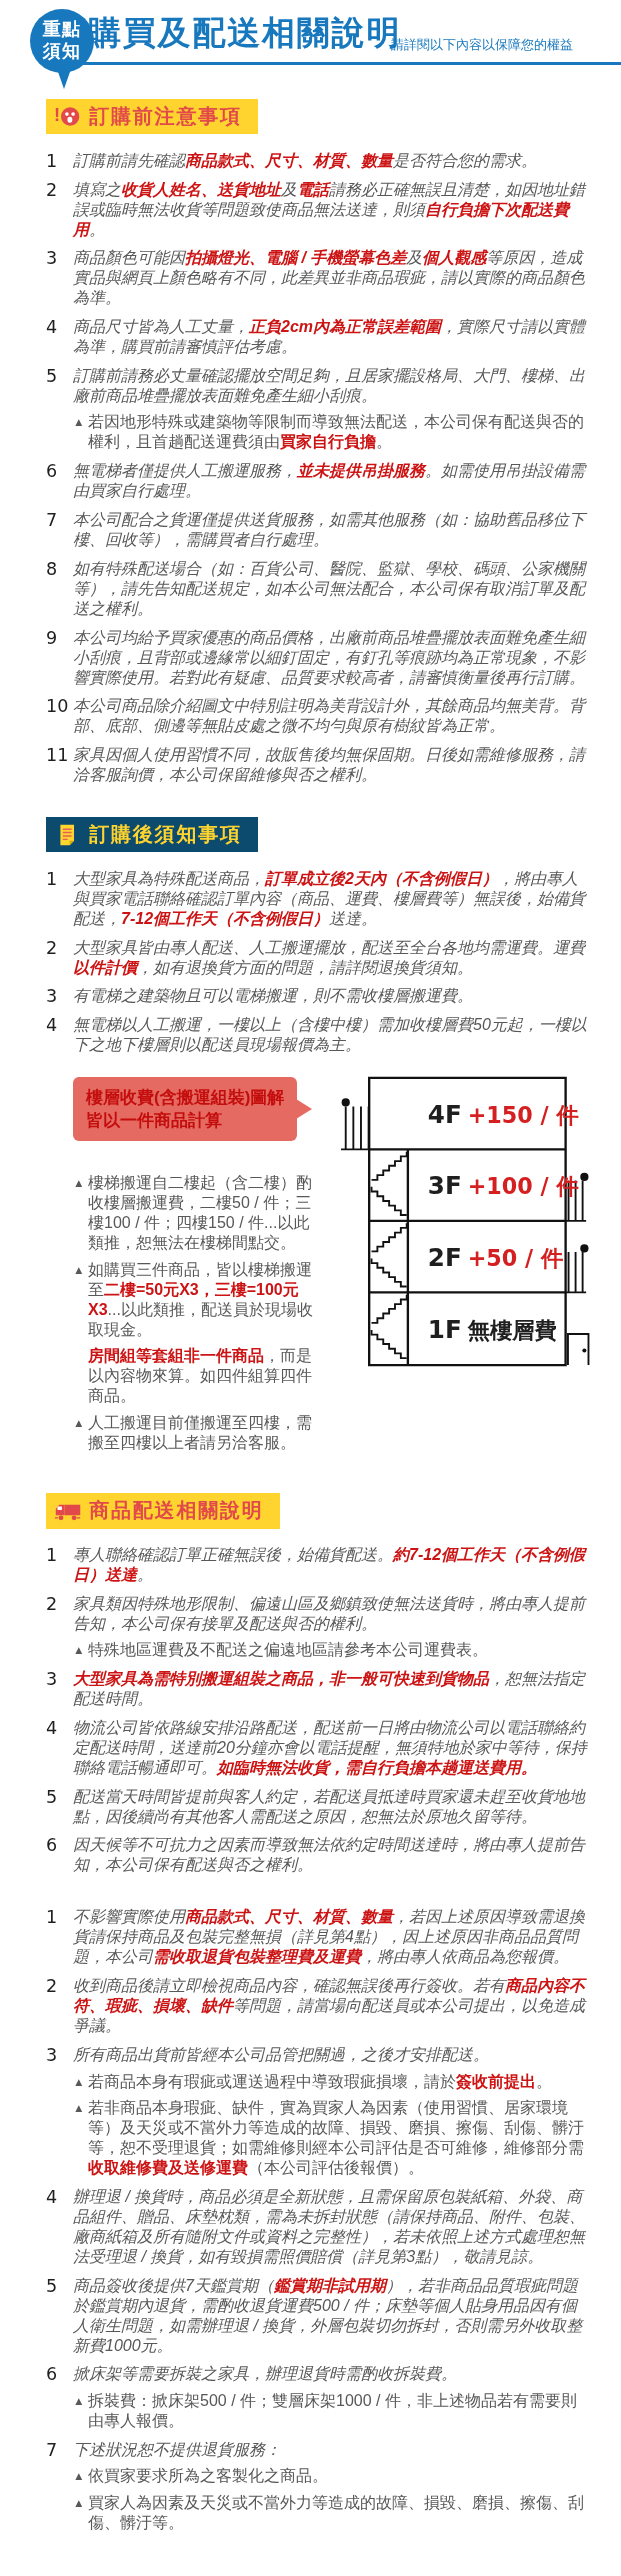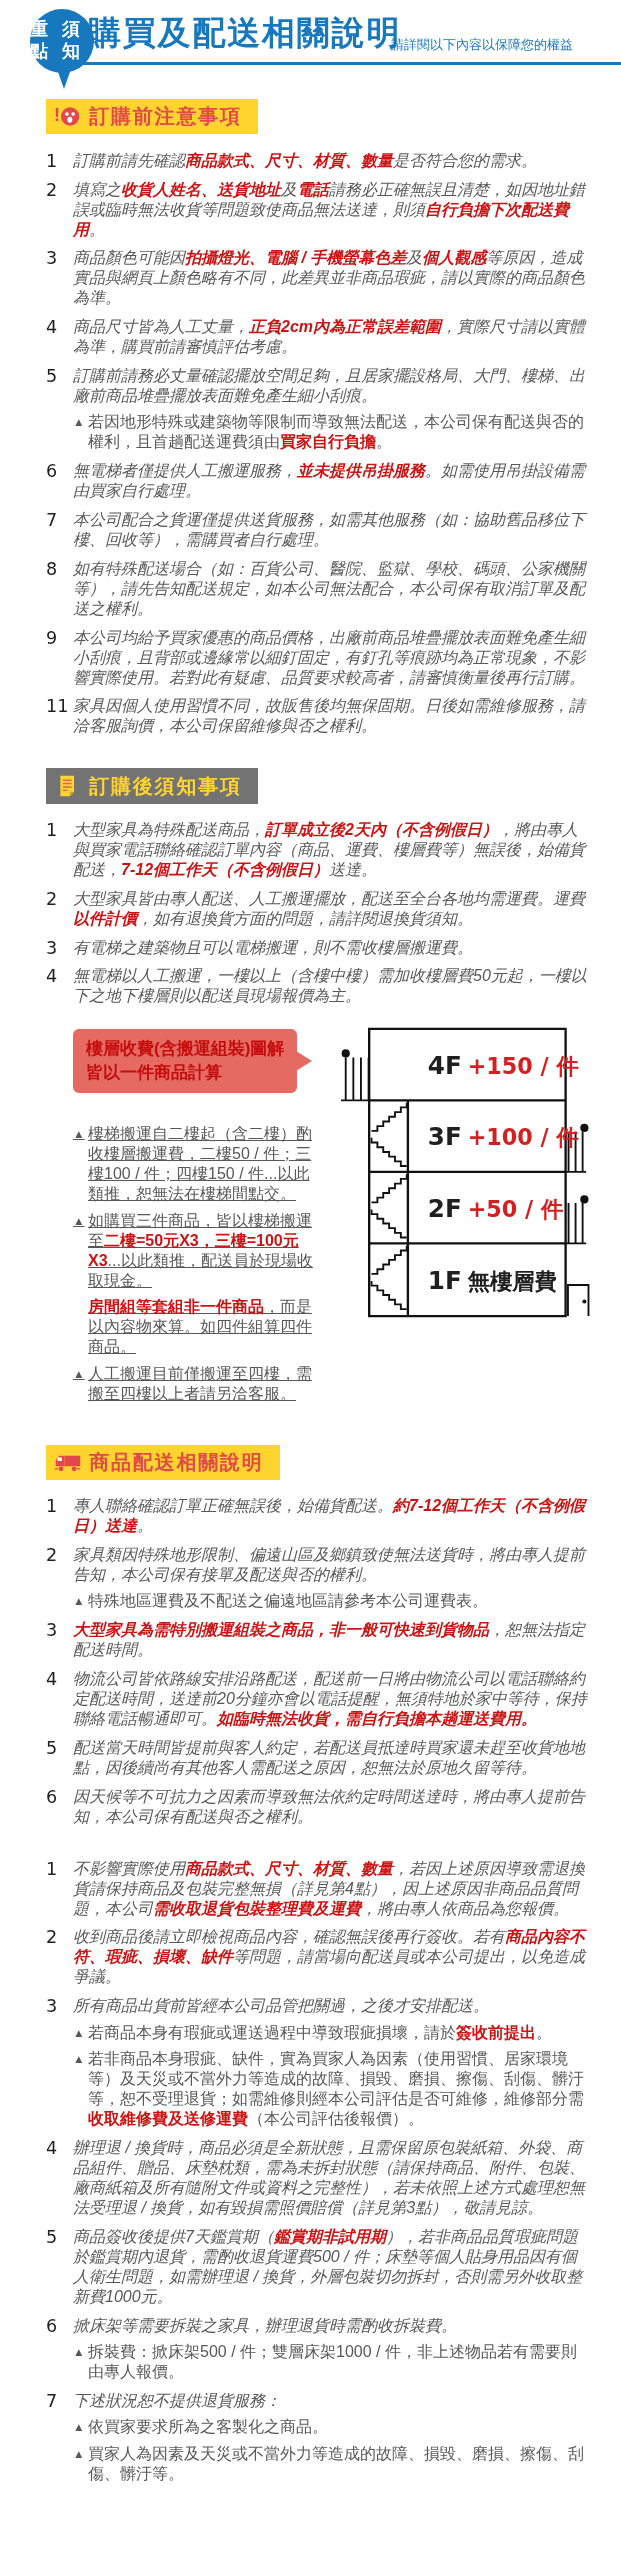--- a/index.html
+++ b/index.html
@@ -2,52 +2,52 @@
 <html style="font-size:9.4px"><head>
 <meta charset="utf-8">
 <style>
   html,body{margin:0;padding:0;background:#ffffff;}
   body{width:622px;font-family:"Liberation Sans",sans-serif;color:#595757;}
   .page{width:622px;position:relative;background:#fff;}
 
   
   .header{position:relative;height:98px;}
   .bubble{position:absolute;left:30px;top:9.4px;width:64px;height:64px;background:#1878be;border-radius:50%;
-          color:#fff;display:flex;flex-direction:row;align-items:center;justify-content:center;
+          color:#fff;display:flex;flex-direction:column;align-items:center;justify-content:center;
           font-size:18px;font-weight:bold;line-height:1.22;z-index:2;letter-spacing:1.2px;}
   .bubble-tail{position:absolute;left:57px;top:69px;width:0;height:0;z-index:1;
           border-left:7.6px solid transparent;border-right:7.6px solid transparent;border-top:20px solid #1878be;}
   .htitle{position:absolute;left:88px;top:10.5px;margin:0;font-size:33px;font-weight:bold;color:#1878be;
           letter-spacing:1.8px;white-space:nowrap;}
   .hsub{position:absolute;left:391px;top:36px;font-size:13px;color:#1878be;white-space:nowrap;}
   .hline{position:absolute;left:82px;right:0;top:62px;height:2.9px;background:#1878be;}
 
   
   .content{padding:0 30px 0 46px;}
   .sec{margin-top:32px;}
   .sec:first-child{margin-top:1.2px;}
   .banner{display:inline-flex;align-items:center;gap:7.6px;padding:4.1px 16.4px 4.1px 7.6px;min-height:27px;margin-bottom:16.4px;}
   .banner.yellow{background:#ffd42e;}
   .banner.yellow .btitle{color:#e1494b;}
-  .banner.red{background:#737373;}
+  .banner.red{background:#0c4a6e;}
   .banner.red .btitle{color:#ffd42e;}
   .btitle{font-size:20px;font-weight:bold;letter-spacing:1.8px;white-space:nowrap;}
   .bicon{display:inline-flex;align-items:center;justify-content:center;width:28px;height:27px;}
 
   .item{display:flex;margin-bottom:8.8px;}
   .num{flex:0 0 27px;width:27px;font-size:17.6px;line-height:20px;color:#1f1f1f;font-family:"DejaVu Sans",sans-serif;}
   .itext{flex:1;font-size:16px;line-height:20px;font-style:italic;}
   .em{color:#cd1414;font-weight:bold;}
   .note{display:flex;margin:-2.3px 0 8.8px 27px;}
   .marker{flex:0 0 15px;font-size:11.7px;line-height:20px;color:#595757;}
   .ntext{flex:1;font-size:16px;line-height:20px;}
 
   
   .floor-wrap{display:flex;gap:15px;margin:14px 0 2.3px 27px;}
-  .floor-left{flex:1;min-width:0;text-decoration:underline;}
+  .floor-left{flex:1;min-width:0;}
   .callout{position:relative;display:inline-block;background:#e56a62;border-radius:5.9px;padding:8.2px 13px;
            margin:8.2px 0 34px 0;color:#c40d0d;font-weight:bold;font-size:17px;line-height:1.4;}
   .callout-tail{position:absolute;right:-15px;top:50%;margin-top:-10px;width:0;height:0;
            border-top:10px solid transparent;border-bottom:10px solid transparent;border-left:16.4px solid #e56a62;}
   .fnote{margin-left:0;}
   .floor-right{flex:0 0 258px;width:258px;}
   .bld{stroke:#111;stroke-width:4;fill:none;}
   .bld-thin{stroke:#111;stroke-width:3.2;fill:none;}
   .flabel{font-family:"DejaVu Sans",sans-serif;font-size:42px;font-weight:bold;fill:#1f1f1f;}
   .fee{font-family:"DejaVu Sans",sans-serif;font-size:38px;font-weight:bold;}
@@ -105,20 +105,23 @@
           <div class="itext"><span>無電梯者僅提供人工搬運服務，</span><span class="em">並未提供吊掛服務</span><span>。如需使用吊掛設備需由買家自行處理。</span></div>
         </div><div class="item">
           <div class="num">7</div>
           <div class="itext"><span>本公司配合之貨運僅提供送貨服務，如需其他服務（如：協助舊品移位下樓、回收等），需購買者自行處理。</span></div>
         </div><div class="item">
           <div class="num">8</div>
           <div class="itext"><span>如有特殊配送場合（如：百貨公司、醫院、監獄、學校、碼頭、公家機關等），請先告知配送規定，如本公司無法配合，本公司保有取消訂單及配送之權利。</span></div>
         </div><div class="item">
           <div class="num">9</div>
           <div class="itext"><span>本公司均給予買家優惠的商品價格，出廠前商品堆疊擺放表面難免產生細小刮痕，且背部或邊緣常以細釘固定，有釘孔等痕跡均為正常現象，不影響實際使用。若對此有疑慮、品質要求較高者，請審慎衡量後再行訂購。</span></div>
+        </div><div class="item">
+          <div class="num">10</div>
+          <div class="itext"><span>本公司商品除介紹圖文中特別註明為美背設計外，其餘商品均無美背。背部、底部、側邊等無貼皮處之微不均勻與原有樹紋皆為正常。</span></div>
         </div><div class="item">
           <div class="num">11</div>
           <div class="itext"><span>家具因個人使用習慣不同，故販售後均無保固期。日後如需維修服務，請洽客服詢價，本公司保留維修與否之權利。</span></div>
         </div></section>
       <section class="sec"><div class="banner red">
           <span class="bicon">
             <svg viewBox="0 0 48 48" width="23.4" height="26">
               <path d="M9 3 h28 v33 l-9 9 H9 Z" fill="#ffd42e"></path>
               <path d="M37 36 l-9 9 v-9 Z" fill="#d8a90e"></path>
               <g stroke="#e4605a" stroke-width="3" fill="none">

